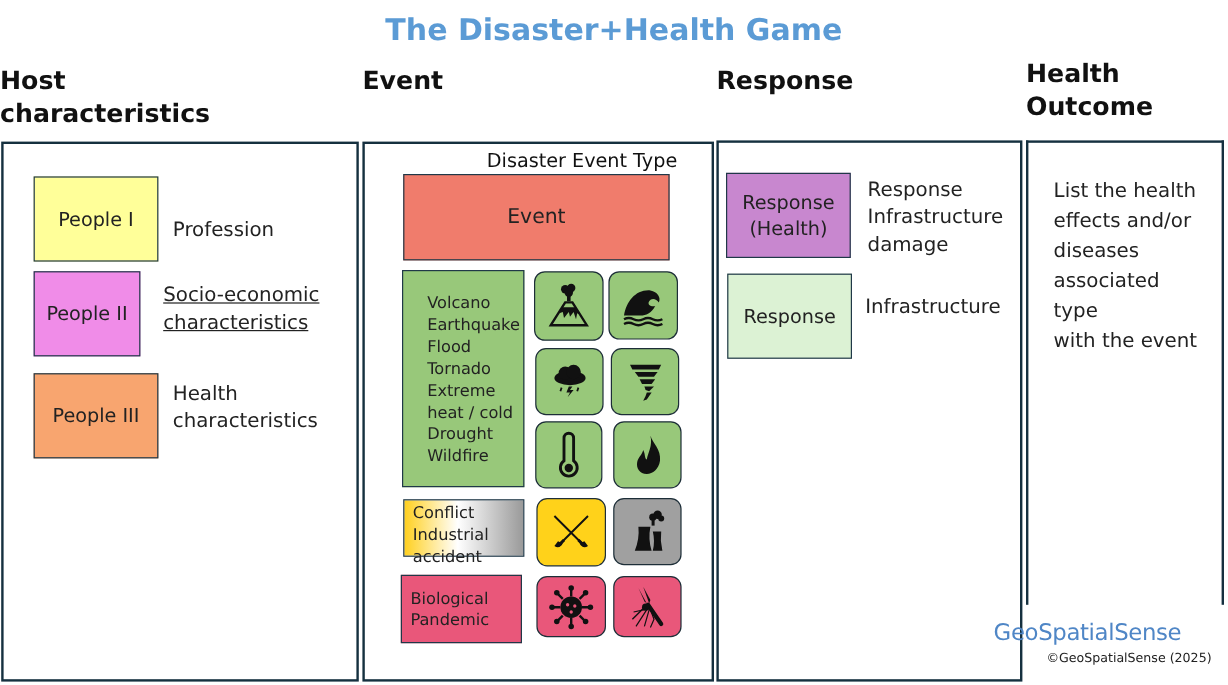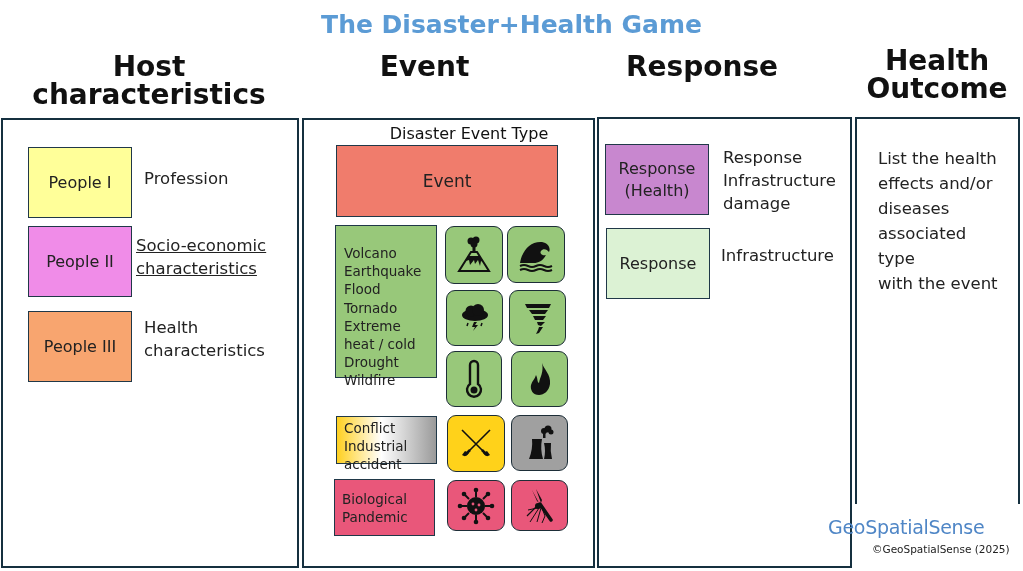--- a/index.html
+++ b/index.html
@@ -1,19 +1,19 @@
 <!DOCTYPE html>
 <html><head>
 <meta charset="utf-8">
 <style>
   html,body{margin:0;padding:0;}
   body{width:1023px;height:571px;background:#ffffff;position:relative;overflow:hidden;font-family:"DejaVu Sans","Liberation Sans",sans-serif;color:#111;}
   .abs{position:absolute;}
   .title{left:0;width:1023px;top:10px;text-align:center;font-size:25px;font-weight:bold;color:#5b9bd5;}
-  .colhead{font-size:28px;font-weight:bold;text-align:center;line-height:28px;color:#111;}
+  .colhead{font-size:21px;font-weight:bold;text-align:left;line-height:28px;color:#111;}
   .panel{border:2.5px solid #15303f;box-sizing:border-box;background:#fff;}
   .card{border:1.5px solid #203848;box-sizing:border-box;display:flex;align-items:center;justify-content:center;text-align:center;font-size:16px;color:#222;}
   .lbl{font-size:16.5px;line-height:23px;color:#222;}
   .icon-tile{border:1.6px solid #1d2e38;border-radius:9px;box-sizing:border-box;display:flex;align-items:center;justify-content:center;}
   .icon-tile svg{width:40px;height:40px;}
   .list{font-size:13.5px;line-height:18.2px;color:#222;box-sizing:border-box;border:1.5px solid #203848;}
   .logo{font-family:"DejaVu Sans",sans-serif;font-size:19px;color:#4f86c6;letter-spacing:-0.3px;}
   .copy{font-size:10.5px;color:#222;}
 </style>
 </head>
@@ -28,43 +28,43 @@
 <div class="abs colhead" style="left:302px;width:245px;top:53px;">Event</div>
 <div class="abs colhead" style="left:597px;width:210px;top:53px;">Response</div>
 <div class="abs colhead" style="left:855px;width:164px;top:47px;">
   <div>Health</div>
   <div>Outcome</div>
 </div>
 
 <div class="abs panel" style="left:1px;top:118px;width:298px;height:450px;"></div>
 
 <div class="abs card" style="left:28px;top:147px;width:104px;height:71px;background:#ffff99;">People I</div>
-<div class="abs lbl" style="left:144px;top:167px;">
+<div class="abs lbl" style="left:144px;top:180px;">
   <div>Profession</div>
 </div>
 
-<div class="abs card" style="left:28px;top:226px;width:104px;height:71px;background:#f08ce8;">People II</div>
+<div class="abs card" style="left:28px;top:226px;width:89px;height:71px;background:#f08ce8;">People II</div>
 <div class="abs lbl" style="left:136px;top:234px;text-decoration:underline;">
   <div>Socio-economic</div>
   <div>characteristics</div>
 </div>
 
 <div class="abs card" style="left:28px;top:311px;width:104px;height:71px;background:#f8a56f;">People III</div>
 <div class="abs lbl" style="left:144px;top:316px;">
   <div>Health</div>
   <div>characteristics</div>
 </div>
 
 <div class="abs panel" style="left:302px;top:118px;width:293px;height:450px;"></div>
 
-<div class="abs" style="left:286px;width:278px;top:124px;text-align:center;font-size:16px;color:#111;padding-left:44px;">Disaster Event Type</div>
+<div class="abs" style="left:302px;width:278px;top:124px;text-align:center;font-size:16px;color:#111;padding-left:44px;">Disaster Event Type</div>
 
 <div class="abs card" style="left:336px;top:145px;width:222px;height:72px;background:#f07c6c;font-size:17px;">Event</div>
 
-<div class="abs list" style="left:335px;top:225px;width:102px;height:153px;background:#98c87a;padding:18px 0 0 8px;">
+<div class="abs list" style="left:335px;top:225px;width:102px;height:181px;background:#98c87a;padding:18px 0 0 20px;">
   <div>Volcano</div>
   <div>Earthquake</div>
   <div>Flood</div>
   <div>Tornado</div>
   <div>Extreme</div>
   <div>heat / cold</div>
   <div>Drought</div>
   <div>Wildfire</div>
 </div>
 

